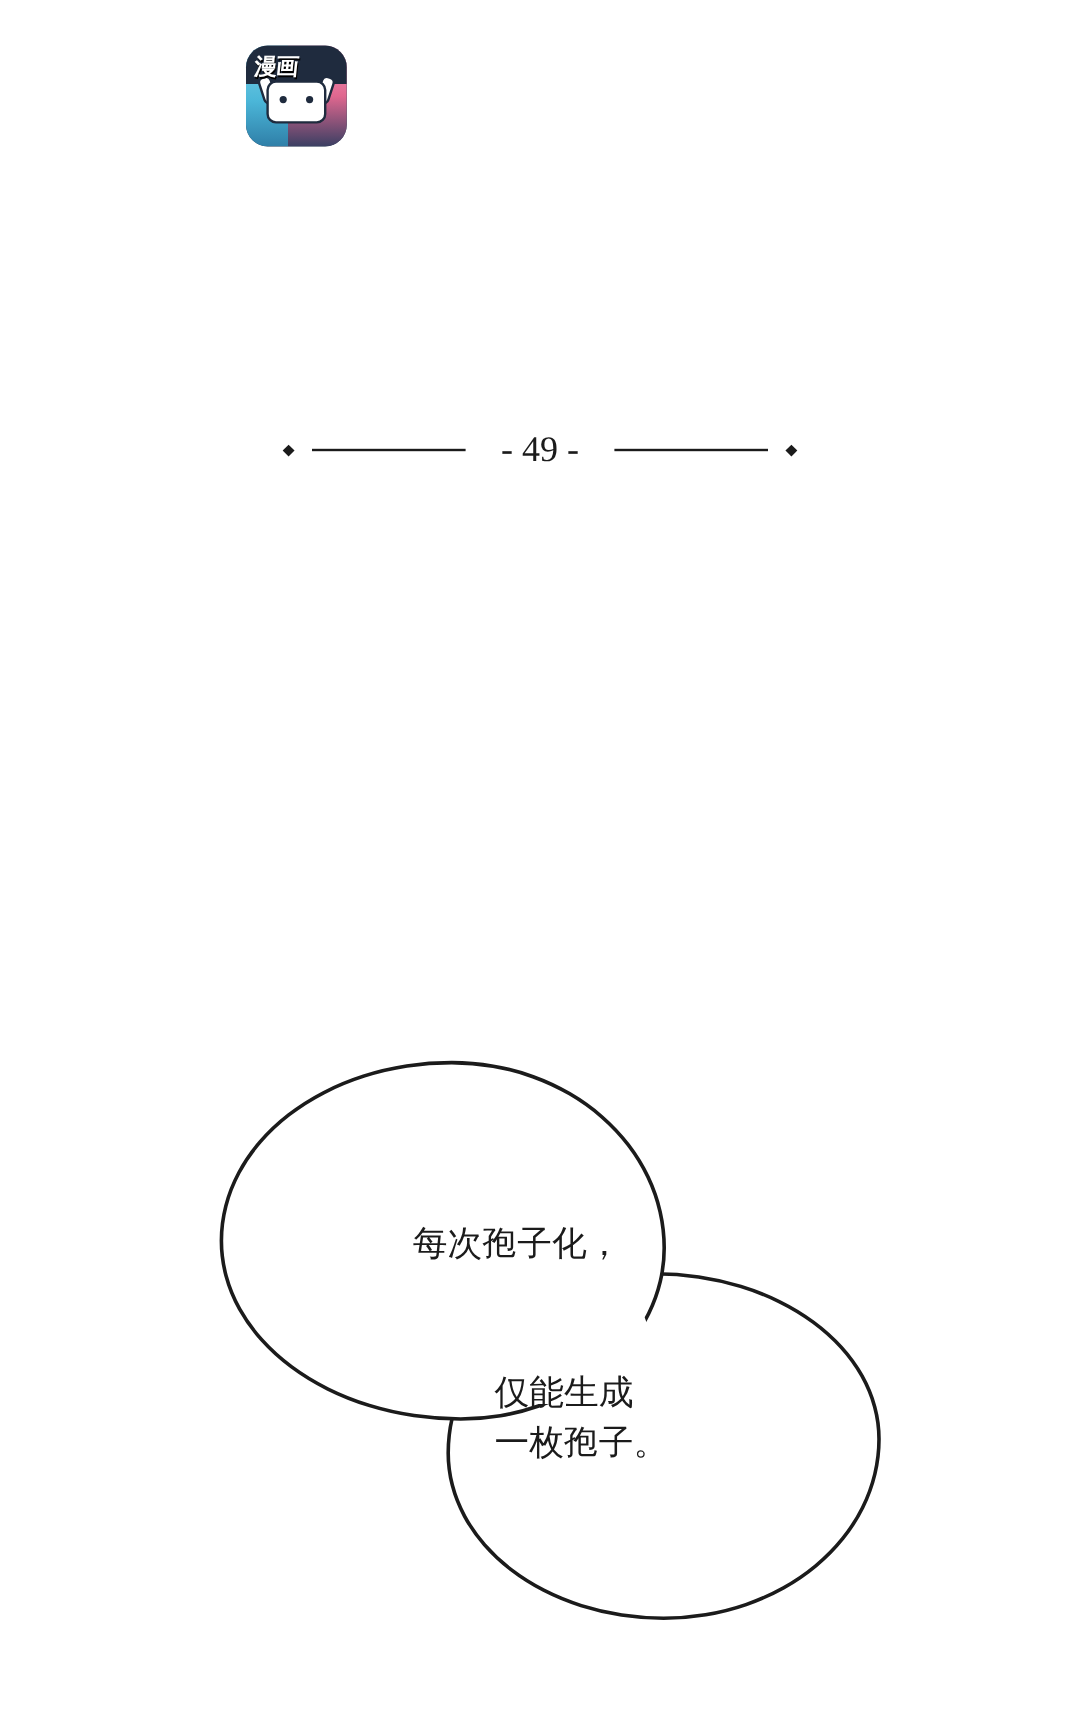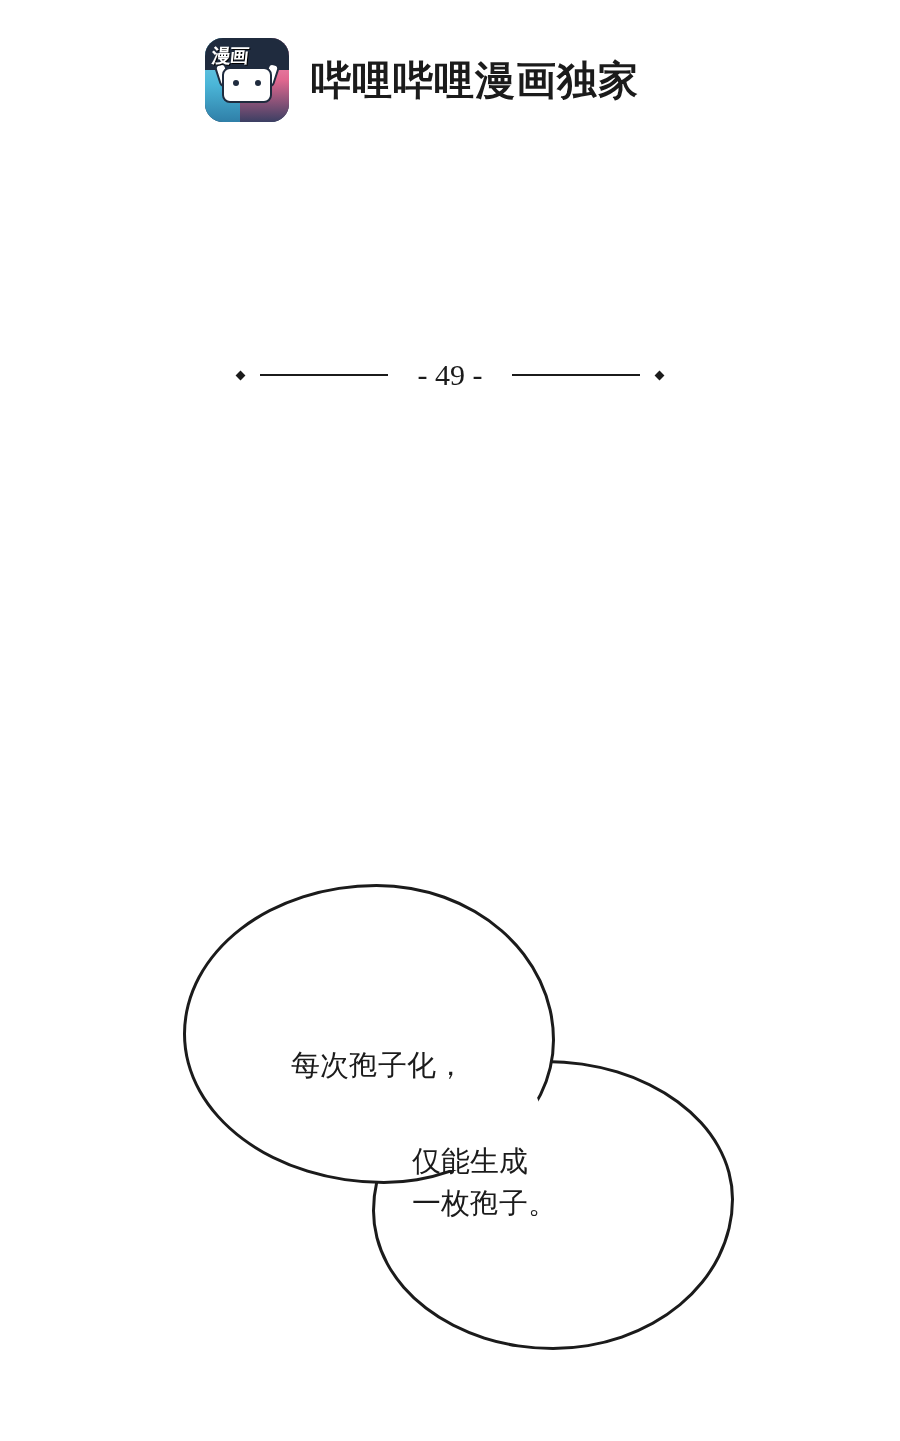--- a/index.html
+++ b/index.html
@@ -185,23 +185,23 @@
     z-index: 4;
     font-size: 29px;
     line-height: 1.45;
     color: #1b1b1b;
     white-space: pre-line;
     font-family: "Liberation Sans", sans-serif;
   }
   .bubble-1-text {
     position: absolute;
     left: 238px;
-    top: 1044px;
+    top: 1016px;
     width: 280px;
-    text-align: center;
+    text-align: right;
     z-index: 5;
   }
   .bubble-2-text {
     position: absolute;
     left: 412px;
     top: 1140px;
     width: 290px;
     text-align: left;
     z-index: 5;
   }
@@ -212,21 +212,20 @@
 <div class="wm-header">
   <div class="wm-logo">
     <div class="bg-left"></div>
     <div class="bg-right"></div>
     <div class="bg-dark"></div>
     <div class="ear-l"></div>
     <div class="ear-r"></div>
     <div class="face"></div>
     <div class="badge">漫画</div>
   </div>
-  <div class="wm-text">哔哩哔哩漫画独家</div>
 </div>
 
 <div class="chapter-divider">
   <span class="cd-dot"></span>
   <span class="cd-line"></span>
   <span class="cd-label">- 49 -</span>
   <span class="cd-line"></span>
   <span class="cd-dot"></span>
 </div>
 

